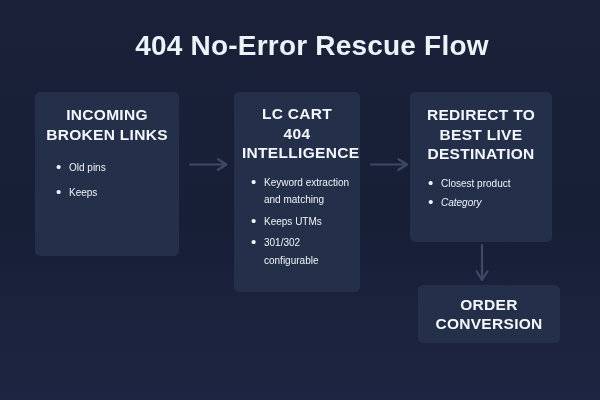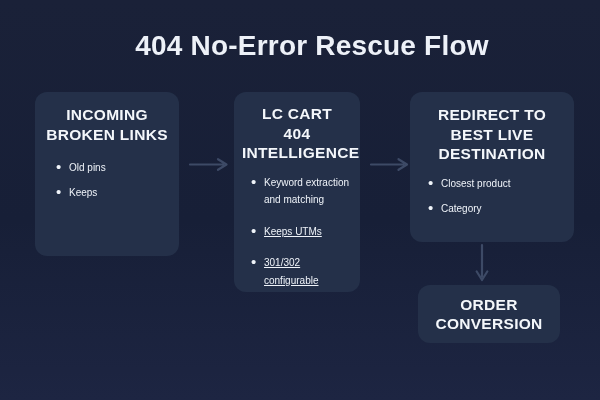--- a/index.html
+++ b/index.html
@@ -8,45 +8,45 @@
     background:linear-gradient(180deg,#1A2138 0%,#171F37 55%,#1D2542 100%);
     font-family:"Liberation Sans",sans-serif;
     -webkit-font-smoothing:antialiased;
   }
   .title{
     position:absolute;top:31px;left:12px;width:100%;margin:0;
     text-align:center;font-size:28px;line-height:30px;font-weight:700;
     color:#EDF1F8;letter-spacing:.2px;
   }
   .node{
-    position:absolute;background:#243049;border-radius:12px;
+    position:absolute;background:#243049;border-radius:5px;
     color:#EFF3F9;box-sizing:border-box;
   }
   .node-heading{
     font-weight:700;text-align:center;white-space:pre-line;
     font-size:15.5px;line-height:19.5px;letter-spacing:.3px;color:#F4F7FB;
   }
   .bullets{
     list-style:none;margin:13px 0 0;padding:0 0 0 9px;
     font-size:10px;line-height:17px;font-weight:400;
   }
   .bullets li{position:relative;padding-left:13px;}
   .bullets li::before{
     content:"\2022";position:absolute;left:0;top:-1px;
     font-size:15px;color:#EFF3F9;
   }
   .node-1{left:35px;top:92px;width:144px;height:164px;padding:13px 10px 0;}
   .node-1 .bullets{margin-top:15px;padding-left:11px;}
   .node-1 .bullets li + li{margin-top:8px;}
   .node-2{left:234px;top:92px;width:126px;height:200px;padding:12px 8px 16px;}
   .node-2 .bullets{margin-top:11px;line-height:17.5px;}
-  .node-2 .bullets li + li{margin-top:14px;text-decoration:underline;}
-  .node-3{left:410px;top:92px;width:164px;height:150px;padding:13px 10px 0;}
+  .node-2 .bullets li + li{margin-top:4px;}
+  .node-3{left:410px;top:92px;width:142px;height:150px;padding:13px 10px 0;}
   .node-3 .bullets{margin-top:11px;line-height:18px;padding-left:8px;}
-  .node-3 .bullets li + li{margin-top:7px;}
+  .node-3 .bullets li + li{margin-top:1px;font-style:italic;}
   .node-4{
     left:418px;top:285px;width:142px;height:58px;
     display:flex;align-items:center;justify-content:center;
   }
   .arrow-layer{position:absolute;left:0;top:0;pointer-events:none;}
   .arrow-layer path{
     stroke:#3D4A66;stroke-width:2.2;fill:none;
     stroke-linecap:round;stroke-linejoin:round;
   }
 </style>

